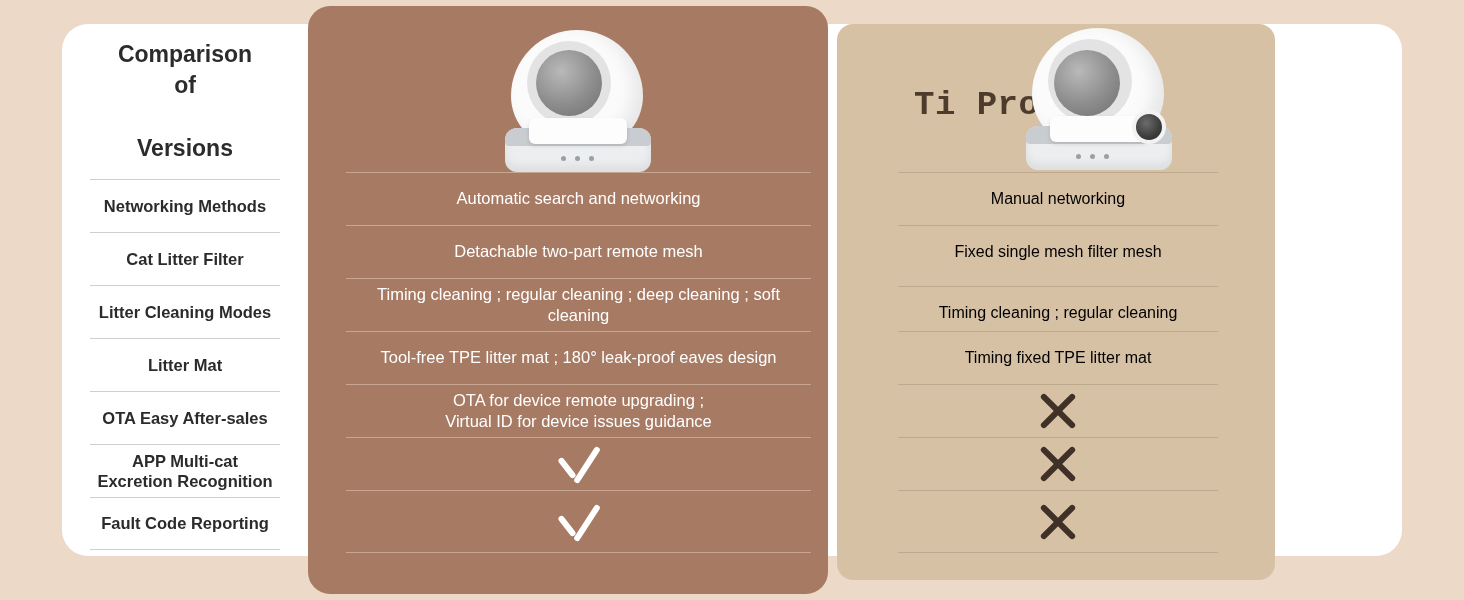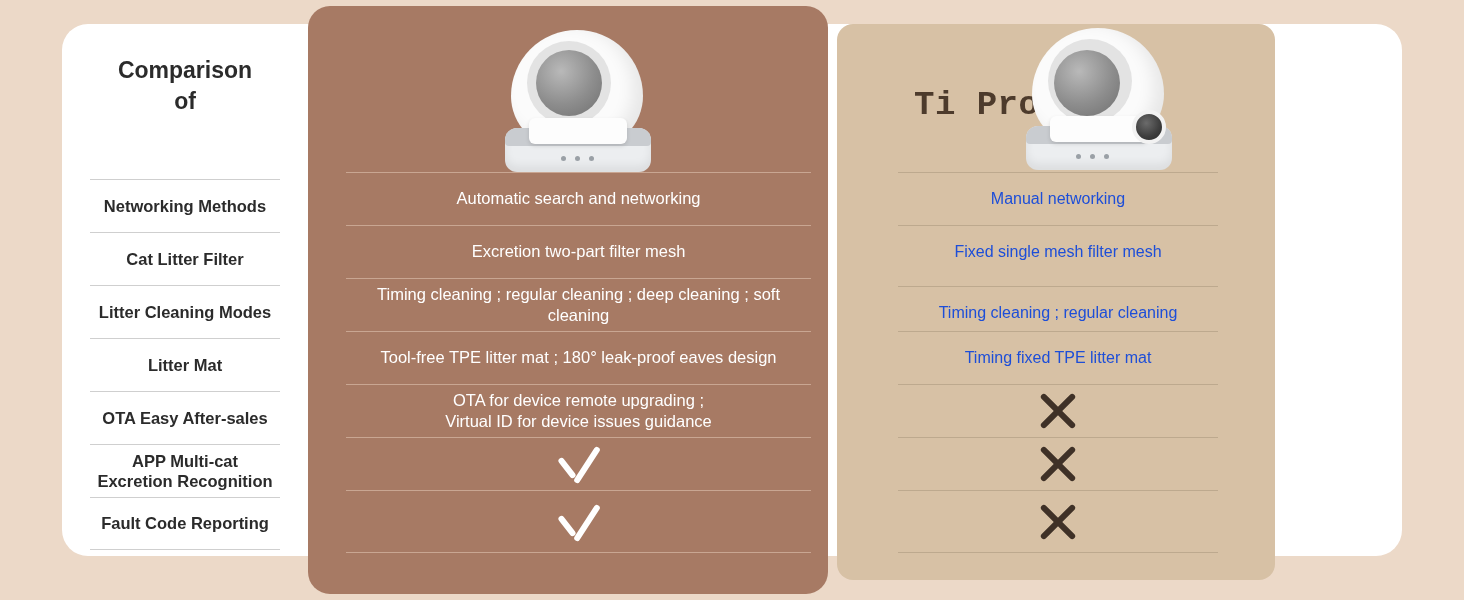--- a/index.html
+++ b/index.html
@@ -134,21 +134,21 @@
     width: 465px;
     border-top: 1px solid #c9a692;
     color: #ffffff;
     font-size: 16.5px;
   }
   .cell-tiplus.last { border-bottom: 1px solid #c9a692; }
   .cell-tipro {
     left: 898px;
     width: 320px;
     border-top: 1px solid #bda98e;
-    color: #1d4ed8;
+    color: #000000;
     font-size: 16px;
   }
   .cell-tipro.last { border-bottom: 1px solid #bda98e; }
   .cell span { line-height: 1.3; }
 
   
   .check {
     display: inline-block;
     width: 62px;
     height: 40px;
@@ -290,20 +290,21 @@
 <div id="stage">
 
   <div class="white-card"></div>
   <div class="col-tipro"></div>
   <div class="col-tiplus"></div>
 
   <div class="col-labels">
     <div class="label-title">
       <span>
         <span>Comparison of</span><br>
+        <span>Versions</span>
       </span>
     </div>
 
     <div class="label-row" style="top:155px;">
       <span>Networking Methods</span>
     </div>
     <div class="label-row" style="top:208px;">
       <span>Cat Litter Filter</span>
     </div>
     <div class="label-row" style="top:261px;">
@@ -350,21 +351,21 @@
     <div class="side-cam"></div>
     <div class="dot" style="left:52px;"></div>
     <div class="dot" style="left:66px;"></div>
     <div class="dot" style="left:80px;"></div>
   </div>
 
   <div class="cell cell-tiplus" style="top:172px;height:53px;">
     <span>Automatic search and networking</span>
   </div>
   <div class="cell cell-tiplus" style="top:225px;height:53px;">
-    <span>Excretion two-part filter mesh</span>
+    <span>Detachable two-part remote mesh</span>
   </div>
   <div class="cell cell-tiplus" style="top:278px;height:53px;">
     <span>Timing cleaning ; regular cleaning ; deep cleaning ; soft cleaning</span>
   </div>
   <div class="cell cell-tiplus" style="top:331px;height:53px;">
     <span>Tool-free TPE litter mat ; 180° leak-proof eaves design</span>
   </div>
   <div class="cell cell-tiplus" style="top:384px;height:53px;">
     <span>
       <span>OTA for device remote upgrading ;</span><br>

